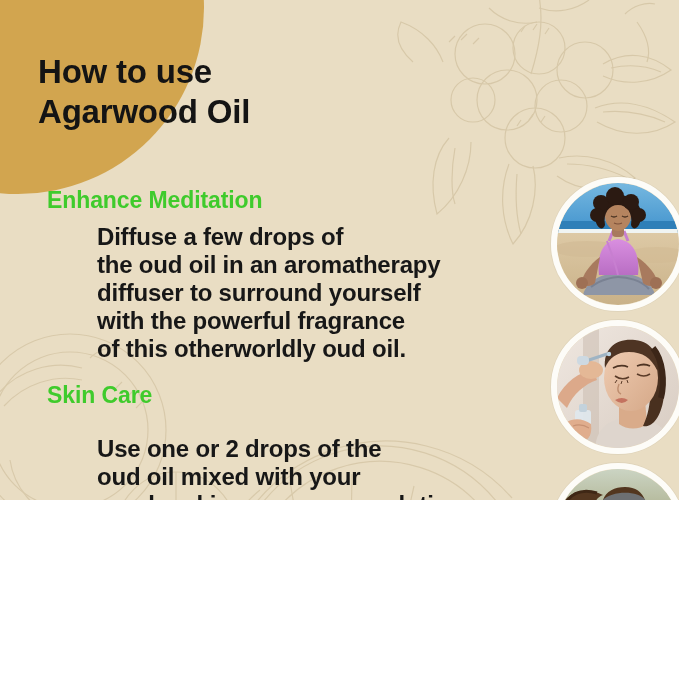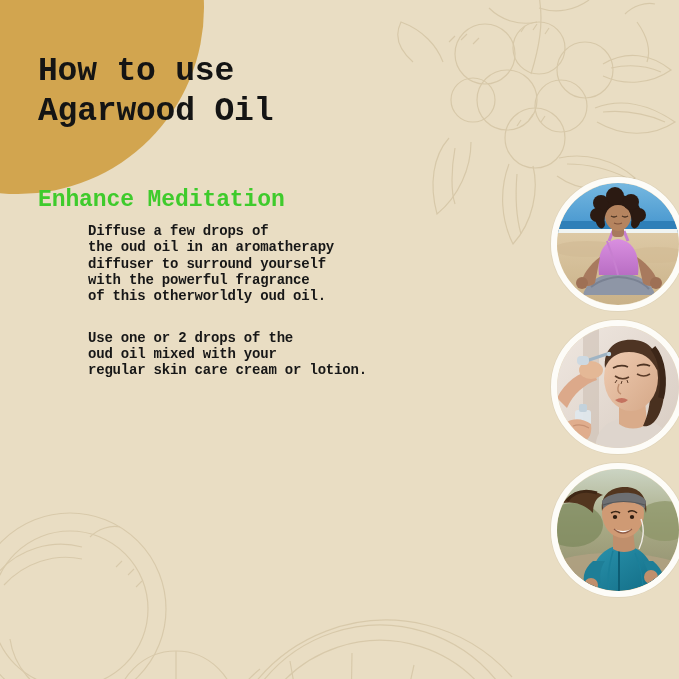--- a/index.html
+++ b/index.html
@@ -3,24 +3,24 @@
 <meta charset="utf-8">
 <style>
   html, body {
     margin: 0;
     padding: 0;
     background: #ffffff;
   }
   #poster {
     position: relative;
     width: 679px;
-    height: 679px;
+    height: 500px;
     overflow: hidden;
     background: #e9ddc3;
-    font-family: Liberation Mono, monospace;
+    font-family: Liberation Sans, sans-serif;
   }
 
   
   .watermark {
     position: absolute;
     pointer-events: none;
     opacity: 0.55;
   }
   #wm-top-right { top: -12px; right: -10px; width: 300px; height: 260px; }
   #wm-bottom-left { left: -60px; bottom: -70px; width: 300px; height: 260px; }
@@ -49,37 +49,37 @@
     font-weight: bold;
     color: #141414;
     line-height: 1.22;
     letter-spacing: -0.2px;
     white-space: nowrap;
   }
 
   
   #sections {
     position: absolute;
-    left: 0;
+    left: 9px;
     top: 186px;
     width: 540px;
   }
   .section { margin-bottom: 11px; }
   .section-heading {
     font-size: 23px;
     font-weight: bold;
     color: #3fcb2c;
     margin-left: 38px;
     letter-spacing: -0.1px;
     line-height: 1.25;
   }
   .section-body {
     margin-left: 88px;
     margin-top: 6px;
-    font-size: 14px;
+    font-size: 24px;
     font-weight: bold;
     color: #171717;
     line-height: 1.17;
     letter-spacing: -0.2px;
     white-space: pre-line;
   }
   #sec-meditation .section-body { margin-top: 8px; }
   #sec-skincare { margin-top: 18px; }
   #sec-skincare .section-body { margin-top: 25px; }
   #sec-energy { margin-top: 20px; }
@@ -174,20 +174,21 @@
     <div class="section" id="sec-meditation">
       <div class="section-heading">Enhance Meditation</div>
       <div class="section-body">Diffuse a few drops of
 the oud oil in an aromatherapy
 diffuser to surround yourself
 with the powerful fragrance
 of this otherworldly oud oil.</div>
     </div>
 
     <div class="section" id="sec-skincare">
+      <div class="section-heading">Skin Care</div>
       <div class="section-body">Use one or 2 drops of the
 oud oil mixed with your
 regular skin care cream or lotion.</div>
     </div>
 
     <div class="section" id="sec-energy">
     </div>
 
   </div>
 

